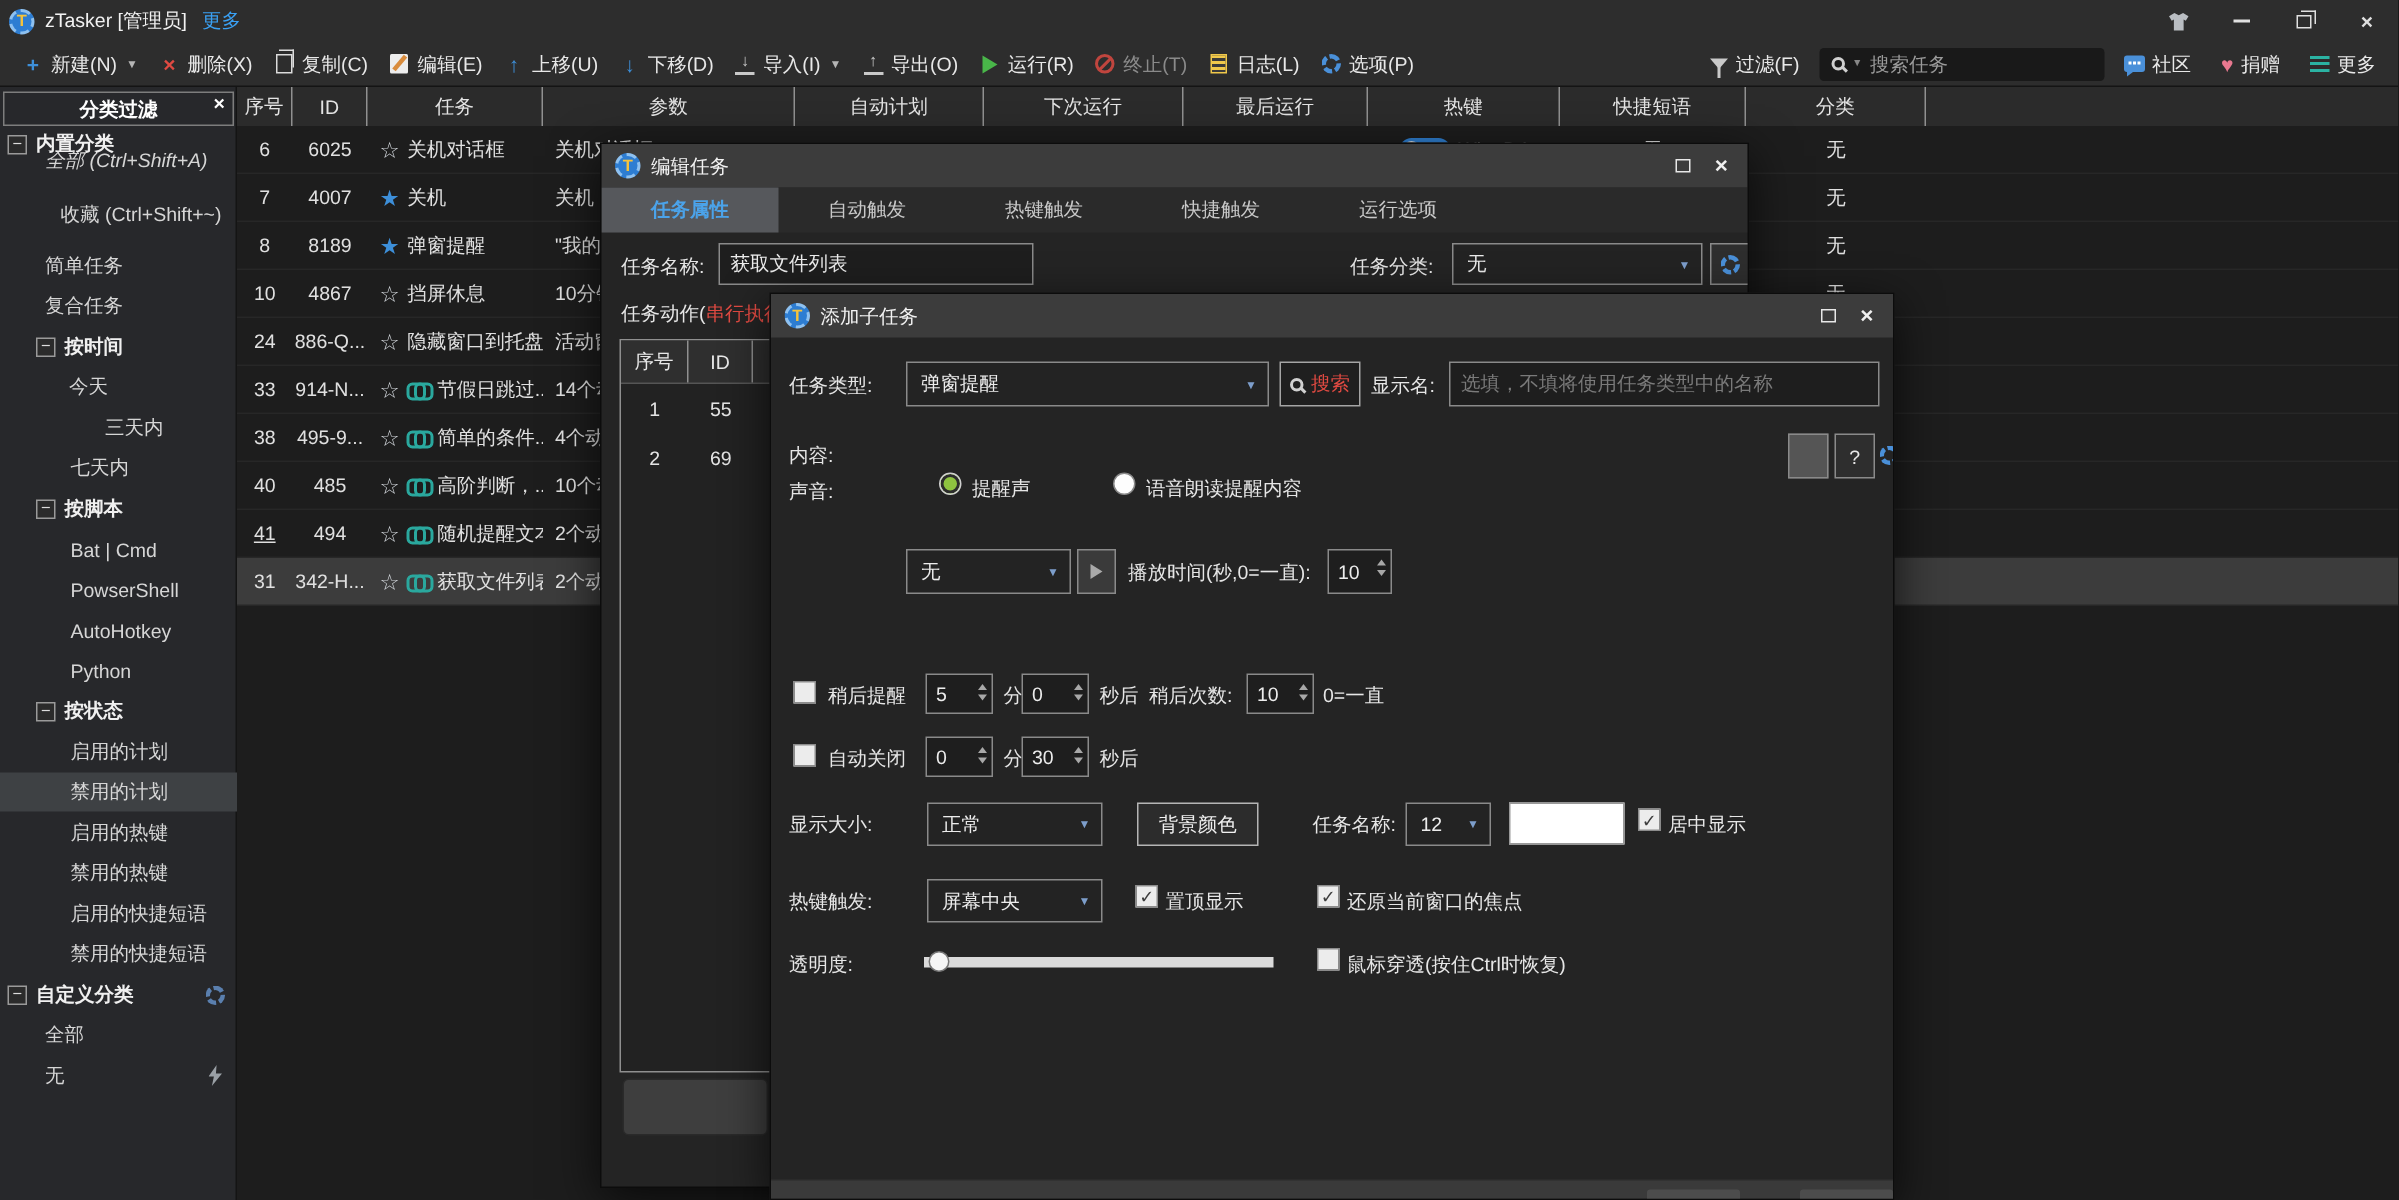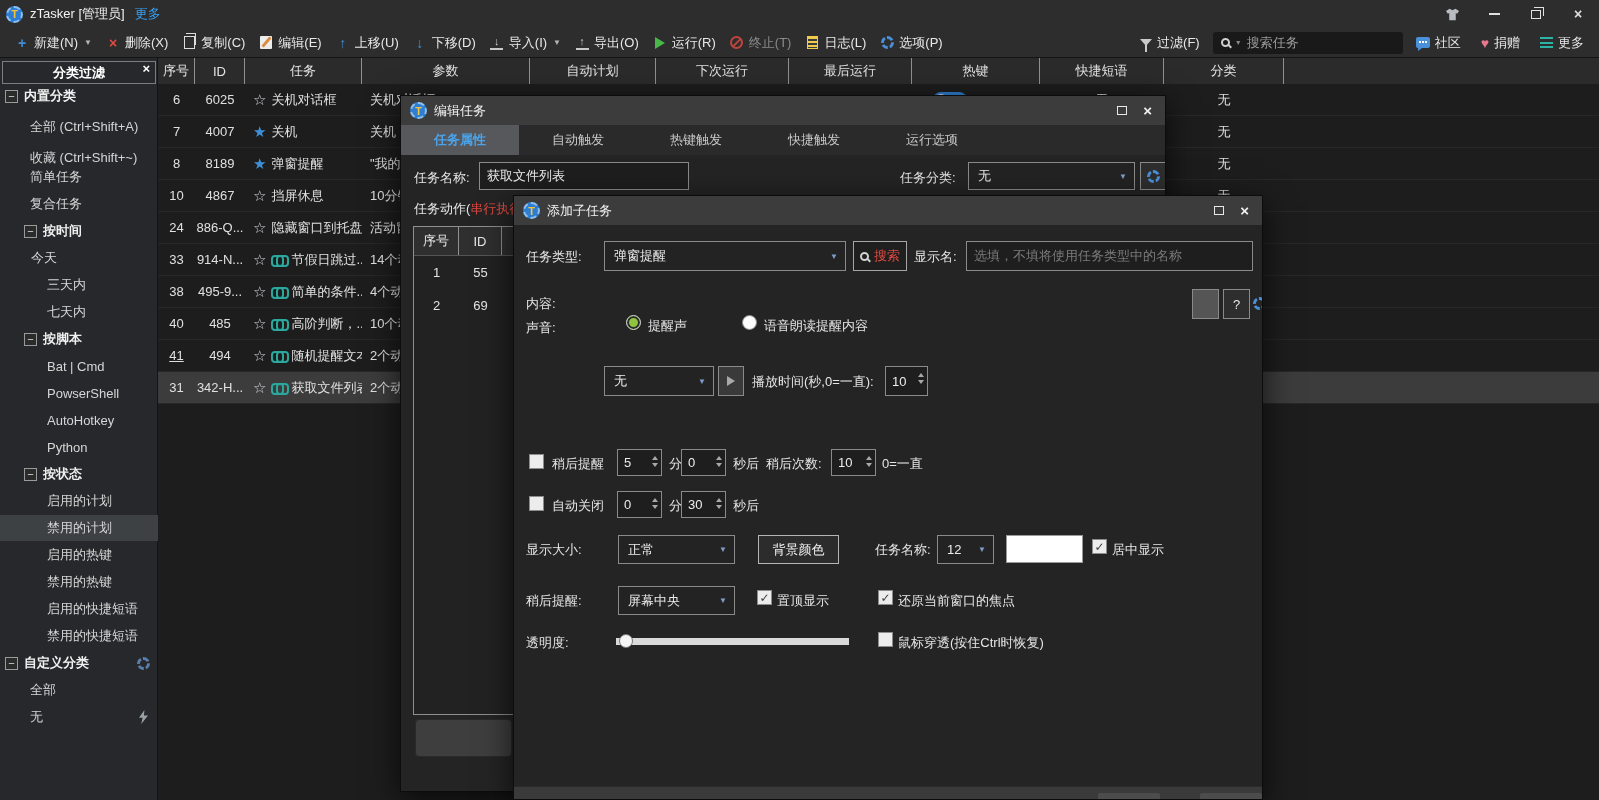--- a/index.html
+++ b/index.html
@@ -249,40 +249,40 @@
   <div class="sidebar">
     <div class="sb-header">
       <span>分类过滤</span>
     </div>
     <span class="sb-close">×</span>
     <div>
         <div class="sb-item" style="top: 25px; padding-left: 5px;">
           <span class="minusbox">−</span>
           <span class="sblbl b">内置分类</span>
         </div>
-        <div class="sb-item" style="top: 56px; padding-left: 30px;">
+        <div class="sb-item" style="top: 36px; padding-left: 30px; font-style: italic;">
           <span class="sblbl">全部 (Ctrl+Shift+A)</span>
         </div>
-        <div class="sb-item" style="top: 87px; padding-left: 30px;">
+        <div class="sb-item" style="top: 72px; padding-left: 30px; justify-content: center;">
           <span class="sblbl">收藏 (Ctrl+Shift+~)</span>
         </div>
         <div class="sb-item" style="top: 106px; padding-left: 30px;">
           <span class="sblbl">简单任务</span>
         </div>
         <div class="sb-item" style="top: 133px; padding-left: 30px;">
           <span class="sblbl">复合任务</span>
         </div>
         <div class="sb-item" style="top: 160px; padding-left: 24px;">
           <span class="minusbox">−</span>
           <span class="sblbl b">按时间</span>
         </div>
-        <div class="sb-item" style="top: 187px; padding-left: 31px;">
+        <div class="sb-item" style="top: 187px; padding-left: 46px;">
           <span class="sblbl">今天</span>
         </div>
-        <div class="sb-item" style="top: 214px; padding-left: 47px;">
+        <div class="sb-item" style="top: 214px; padding-left: 70px;">
           <span class="sblbl">三天内</span>
         </div>
         <div class="sb-item" style="top: 241px; padding-left: 47px;">
           <span class="sblbl">七天内</span>
         </div>
         <div class="sb-item" style="top: 268px; padding-left: 24px;">
           <span class="minusbox">−</span>
           <span class="sblbl b">按脚本</span>
         </div>
         <div class="sb-item" style="top: 295px; padding-left: 47px;">
@@ -678,21 +678,21 @@
     <span class="lb" style="left:361px;top:345px">任务名称:</span>
     <div class="dd" style="left:423px;top:339px;width:57px;height:29px">
       <span>12</span>
       <span class="dca">▼</span>
     </div>
     <div class="swatch" style="left:492px;top:339px;width:77px;height:28px"></div>
     <span class="cb ck" style="left:578px;top:343px"></span>
     <span class="lb" style="left:598px;top:345px">居中显示</span>
 
     
-    <span class="lb" style="left:12px;top:396px">稍后提醒:</span>
+    <span class="lb" style="left:12px;top:396px">热键触发:</span>
     <div class="dd" style="left:104px;top:390px;width:117px;height:29px">
       <span>屏幕中央</span>
       <span class="dca">▼</span>
     </div>
     <span class="cb ck" style="left:243px;top:394px"></span>
     <span class="lb" style="left:263px;top:396px">置顶显示</span>
     <span class="cb ck" style="left:364px;top:394px"></span>
     <span class="lb" style="left:384px;top:396px">还原当前窗口的焦点</span>
 
     

